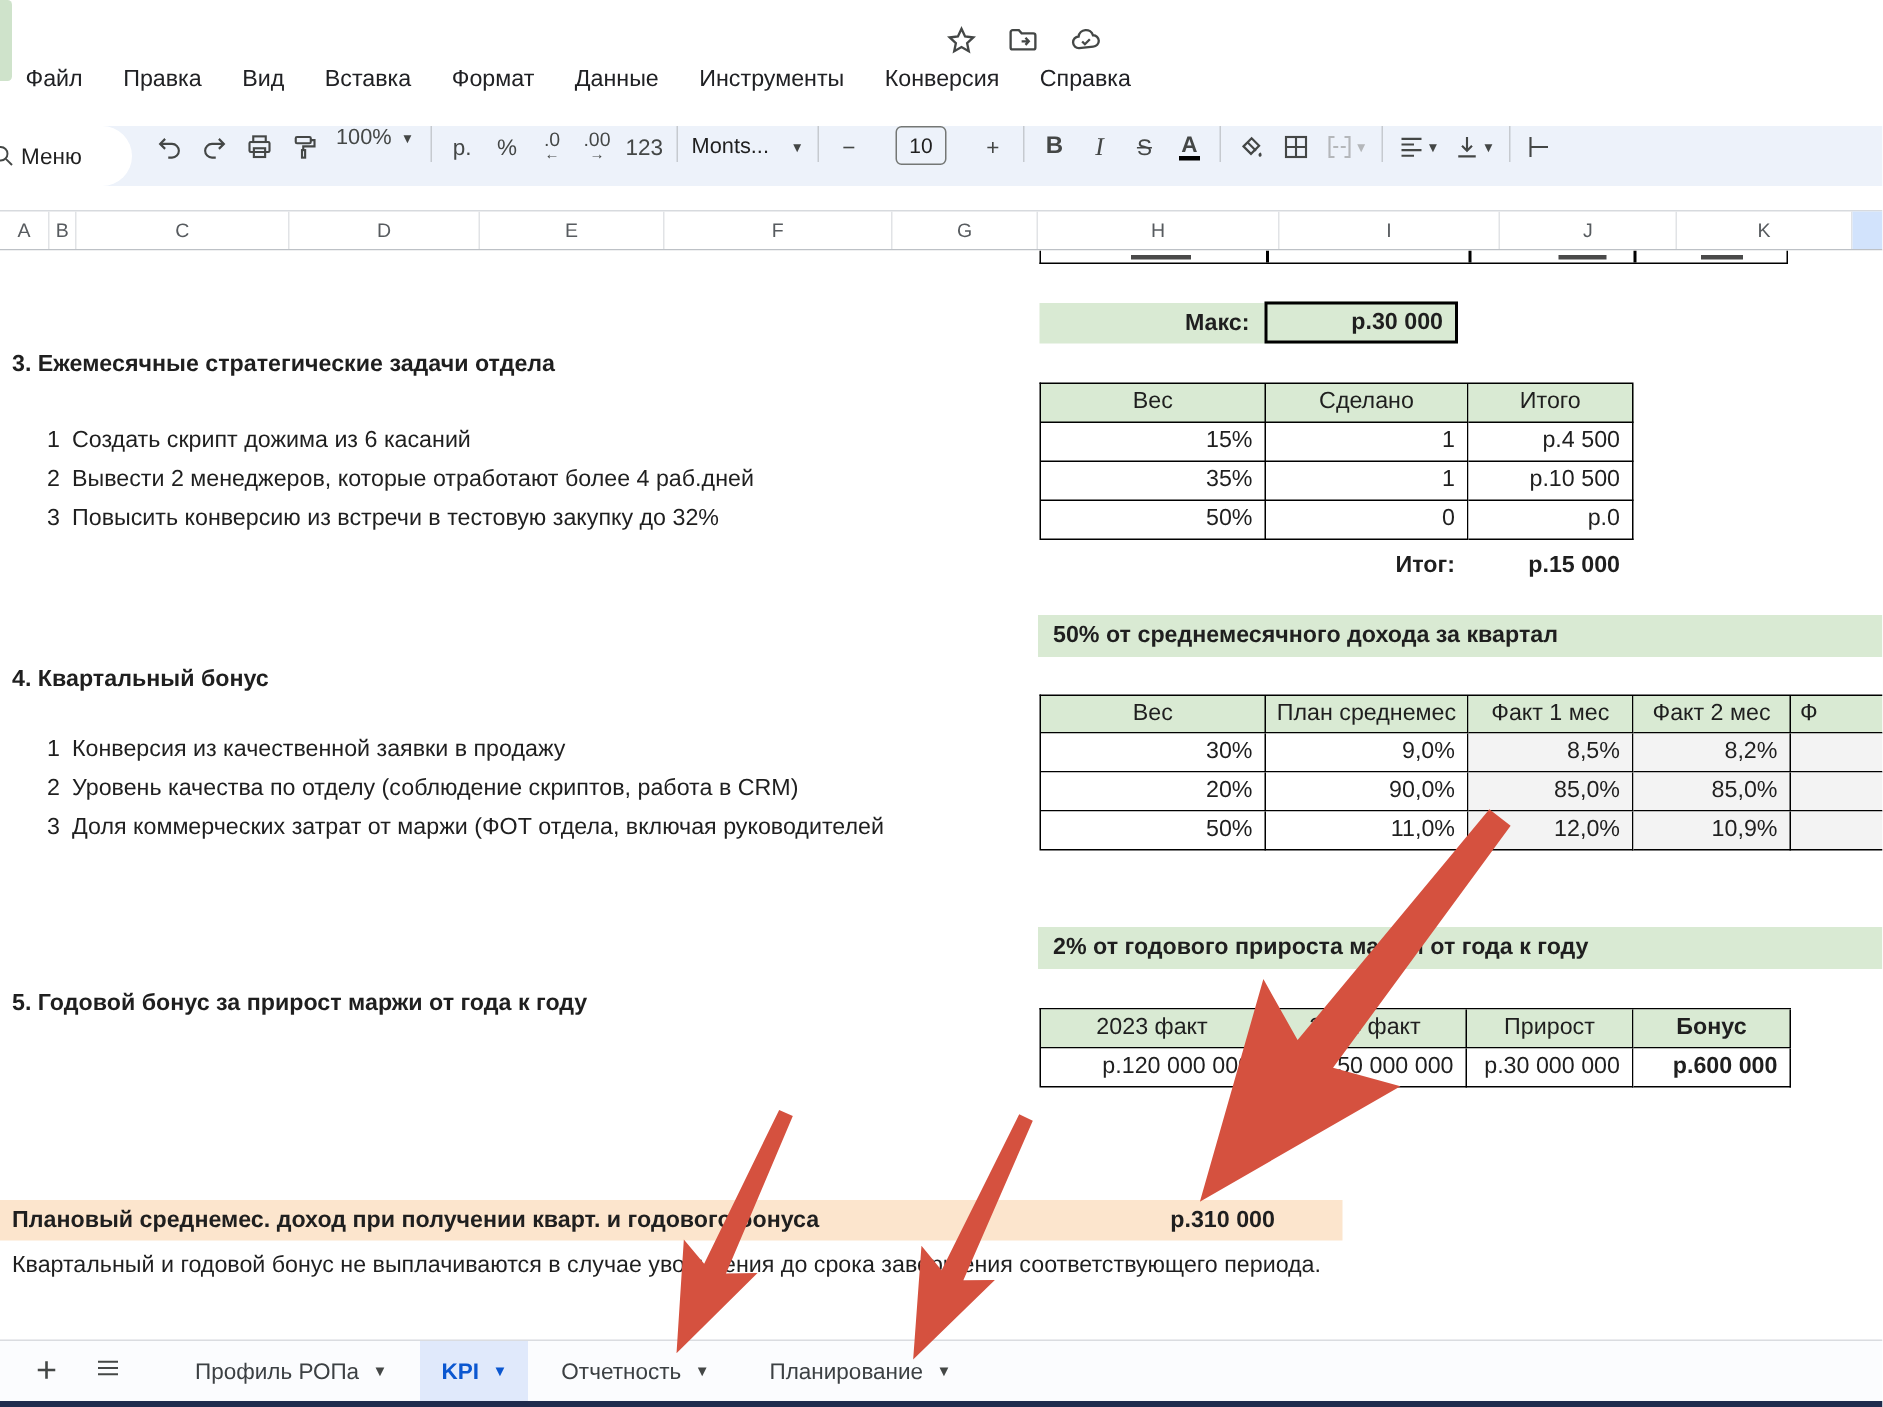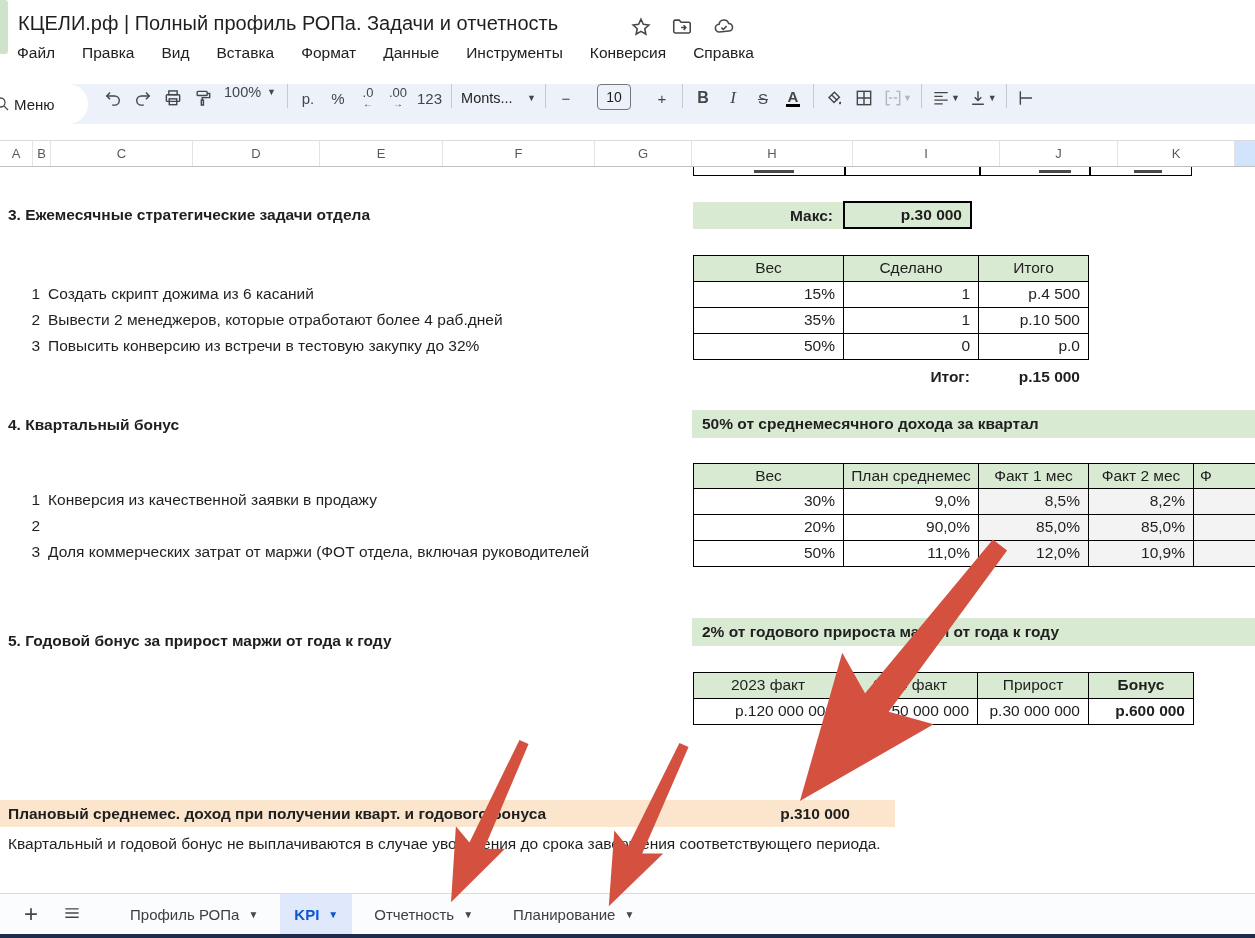--- a/index.html
+++ b/index.html
@@ -40,21 +40,21 @@
   .colh-blue { background:var(--header-highlight); border-right:none; }
 
   
   .sheet { position:absolute; left:0; top:167px; width:1255px; height:726px; background:#fff; overflow:hidden; font-size:15.5px; }
 
   .cutrow { position:absolute; left:693px; top:0; width:499px; height:9px; border-left:1.5px solid #000; border-right:1.5px solid #000; border-bottom:1.5px solid #000; }
   .cutrow .vdiv { position:absolute; top:0; width:1.5px; height:100%; background:#000; }
   .cutrow .smudge { position:absolute; height:3px; top:3px; background:#2a2a2a; opacity:.85; }
 
   .cell-green { background:var(--green); }
-  .sec-title { position:absolute; font-weight:bold; font-size:15.5px; white-space:nowrap; }
+  .sec-title { position:absolute; font-weight:bold; font-size:15.5px; white-space:nowrap;margin-top:28px; }
   .banner { position:absolute; left:692px; width:563px; height:28px; background:var(--green); font-weight:bold; font-size:15.5px; line-height:28px; padding-left:10px; white-space:nowrap; overflow:hidden; }
 
   .task { position:absolute; left:0; right:0; height:26px; line-height:26px; }
   .task .tnum { position:absolute; left:24px; width:16px; text-align:right; }
   .task .ttext { position:absolute; left:48px; white-space:nowrap; }
 
   .tbl { position:absolute; border-top:1.5px solid #000; border-left:1.5px solid #000; }
   .tr { display:flex; }
   .tc { height:26px; border-right:1.5px solid #000; border-bottom:1.5px solid #000; line-height:23px; font-size:15.5px; white-space:nowrap; overflow:hidden; }
   .th { background:var(--green); text-align:center; }
@@ -89,21 +89,20 @@
   .arrows polygon { fill:var(--arrow-red); }
 
   svg.ic { stroke:#444746; fill:none; stroke-width:1.7; }
 </style>
 </head>
 <body>
 
 <div class="page">
 
   <div class="logo-sliver"></div>
-  <div class="doc-title">КЦЕЛИ.рф | Полный профиль РОПа. Задачи и отчетность</div>
   <div class="title-icons">
     <span>
       <svg class="ic" width="22" height="22" viewBox="0 0 24 24">
           <path d="M12 3.5l2.6 5.6 6 .7-4.5 4.1 1.2 5.9-5.3-3-5.3 3 1.2-5.9L3.4 9.8l6-.7z"></path>
         </svg>
     </span>
     <span>
       <svg class="ic" width="22" height="22" viewBox="0 0 24 24">
           <path d="M3 6a1.5 1.5 0 0 1 1.5-1.5H9l2 2.3h8.5A1.5 1.5 0 0 1 21 8.3V17a1.5 1.5 0 0 1-1.5 1.5h-15A1.5 1.5 0 0 1 3 17z"></path>
           <path d="M11 12.6h5M13.8 10l2.4 2.6-2.4 2.6"></path>
@@ -343,20 +342,21 @@
         <div class="tc td gray noborder-r" style="width:62px"></div>
       </div>
     </div>
 
     <div class="task" style="top:320px">
       <span class="tnum">1</span>
       <span class="ttext">Конверсия из качественной заявки в продажу</span>
     </div>
     <div class="task" style="top:346px">
       <span class="tnum">2</span>
+      <span class="ttext">Уровень качества по отделу (соблюдение скриптов, работа в CRM)</span>
     </div>
     <div class="task" style="top:372px">
       <span class="tnum">3</span>
       <span class="ttext" style="max-width:647px;overflow:hidden">Доля коммерческих затрат от маржи (ФОТ отдела, включая руководителей</span>
     </div>
 
     <div class="banner" style="top:451px">2% от годового прироста маржи от года к году</div>
     <div class="sec-title" style="left:8px; top:465px">5. Годовой бонус за прирост маржи от года к году</div>
 
     <div class="tbl" style="left:693px; top:505px">

